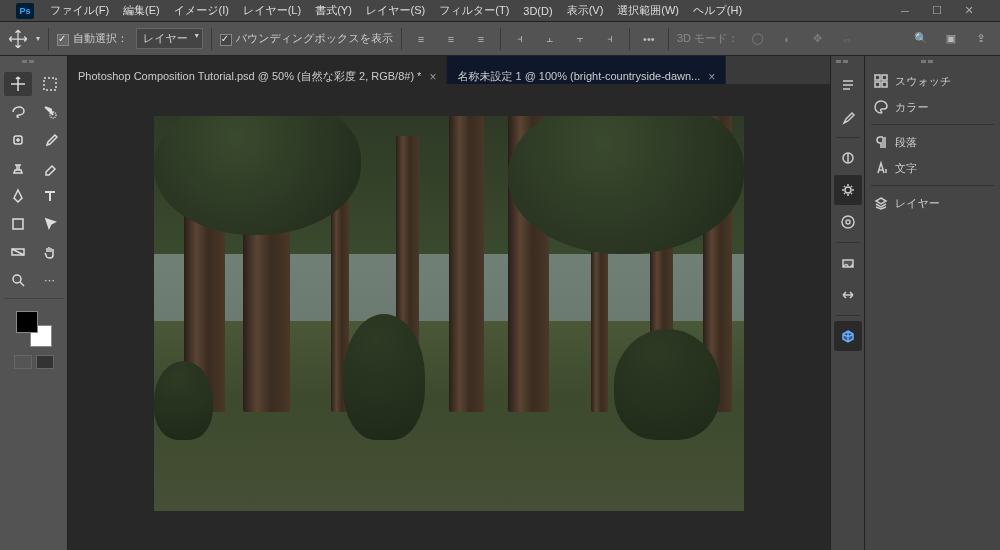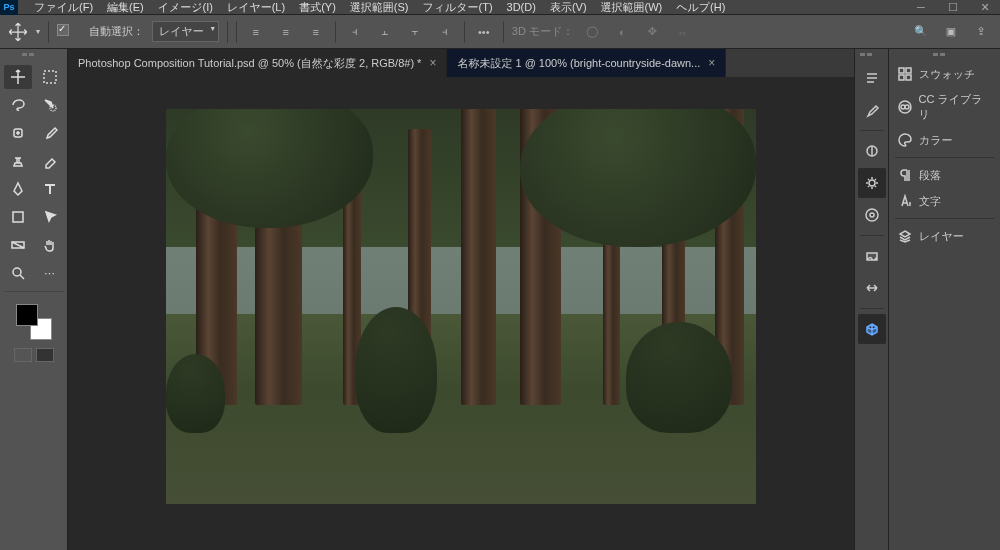--- a/index.html
+++ b/index.html
@@ -1,25 +1,25 @@
 <!DOCTYPE html>
 <html><head>
 <meta charset="utf-8">
 <style>
 *{margin:0;padding:0;box-sizing:border-box;font-family:"Hiragino Kaku Gothic Pro","Meiryo",sans-serif;font-size:11px;color:#ccc;user-select:none}
 body{background:#323232;width:1000px;height:550px;overflow:hidden;display:flex;flex-direction:column}
-.menubar{height:15px;background:#454545;display:flex;align-items:center;padding:0 0;gap:2px;border-bottom:1px solid #222}
+.menubar{height:22px;background:#454545;display:flex;align-items:center;padding:0 16px;gap:2px;border-bottom:1px solid #222}
 .ps-logo{width:18px;height:16px;background:#001e36;color:#31a8ff;font-size:9px;font-weight:bold;display:flex;align-items:center;justify-content:center;border-radius:2px;margin-right:8px}
 .menu-item{padding:2px 6px;cursor:pointer;color:#ddd}
 .spacer{flex:1}
 .win-btn{width:30px;height:20px;display:flex;align-items:center;justify-content:center;color:#aaa}
 .optbar{height:34px;background:#535353;display:flex;align-items:center;padding:0 8px;gap:8px;border-bottom:1px solid #222}
 .opt-tool{width:20px;height:20px;display:flex;align-items:center;justify-content:center}
 .opt-sep{width:1px;height:22px;background:#3a3a3a}
-.opt-check{display:flex;align-items:flex-start;gap:20px}
+.opt-check{display:flex;align-items:flex-end;gap:4px}
 .opt-cb{width:12px;height:12px;background:#666;border:1px solid #888;position:relative}
 .opt-cb::after{content:"✓";position:absolute;top:-2px;left:0;font-size:10px;color:#eee}
 .opt-select{background:#444;border:1px solid #666;padding:2px 14px 2px 6px;position:relative}
 .opt-select::after{content:"▾";position:absolute;right:3px;top:2px;font-size:8px}
 .opt-icon{width:22px;height:22px;display:flex;align-items:center;justify-content:center;color:#bbb;border-radius:2px}
 .opt-icon.dis{opacity:.4}
 .main{flex:1;display:flex;overflow:hidden}
 .tools{width:68px;background:#535353;border-right:1px solid #222;display:flex;flex-direction:column;align-items:center;padding-top:4px}
 .tools-handle{width:24px;height:4px;display:flex;gap:2px;margin-bottom:4px}
 .tools-handle span{width:5px;height:3px;background:#777}
@@ -28,52 +28,52 @@
 .tbtn.active{background:#3a3a3a}
 .tbtn svg{width:16px;height:16px;stroke:#ddd;fill:none;stroke-width:1.5}
 .tsep{grid-column:1/3;height:1px;background:#444;margin:2px 0}
 .color-well{margin-top:6px;position:relative;width:36px;height:36px}
 .fg-color{position:absolute;width:22px;height:22px;background:#000;border:1px solid #888;top:0;left:0;z-index:2}
 .bg-color{position:absolute;width:22px;height:22px;background:#fff;border:1px solid #888;bottom:0;right:0}
 .qswatch{margin-top:8px;display:flex;gap:4px}
 .qswatch div{width:18px;height:14px;border:1px solid #666}
 .workspace{flex:1;display:flex;flex-direction:column;background:#282828}
 .tabs{height:28px;background:#3a3a3a;display:flex;align-items:stretch}
-.tab{display:flex;align-items:center;padding:0 10px;gap:8px;border-right:1px solid #222;font-size:11px}
+.tab{display:flex;align-items:flex-end;padding:0 10px;gap:8px;border-right:1px solid #222;font-size:11px}
 .tab.active{background:#282828}
 .tab-close{font-size:12px;cursor:pointer;color:#999}
 .canvas-area{flex:1;display:flex;align-items:flex-start;justify-content:center;padding-top:32px;overflow:hidden}
 .canvas{width:590px;height:395px;background:#2a3328;position:relative;overflow:hidden}
 .sky{position:absolute;top:0;left:0;right:0;height:55%;background:linear-gradient(#7a8a7f,#6b7a70)}
 .ground{position:absolute;bottom:0;left:0;right:0;height:48%;background:linear-gradient(#4a5838,#3d4a2e 40%,#464f35)}
 .trunk{position:absolute;bottom:25%;background:linear-gradient(90deg,#2a1f18,#5a4434 30%,#3a2c20 60%,#4a3828);border-radius:2px}
 .foliage{position:absolute;background:radial-gradient(circle at 40% 30%,#3a4a2e,#2a3522 60%,#1f2818);border-radius:50% 45% 50% 48%}
 .bush{position:absolute;bottom:18%;background:radial-gradient(circle at 40% 20%,#2e3a24,#1e2818);border-radius:50% 50% 40% 40%}
 .iconstrip{width:34px;background:#454545;border-left:1px solid #222;display:flex;flex-direction:column;align-items:center;padding-top:4px;gap:2px}
 .isbtn{width:28px;height:30px;display:flex;align-items:center;justify-content:center;color:#bbb;border-radius:2px}
 .isbtn.active{background:#2a2a2a}
 .isbtn svg{width:16px;height:16px;stroke:#ccc;fill:none;stroke-width:1.5}
 .isdiv{width:24px;height:1px;background:#333;margin:3px 0}
-.panels{width:112px;background:#454545;border-left:1px solid #222;display:flex;flex-direction:column;padding-top:4px}
+.panels{width:136px;background:#454545;border-left:1px solid #222;display:flex;flex-direction:column;padding-top:4px}
 .pitem{display:flex;align-items:center;gap:6px;padding:5px 8px;cursor:pointer}
 .picon{width:16px;height:16px;display:flex;align-items:center;justify-content:center}
 .picon svg{width:14px;height:14px;stroke:#ccc;fill:none;stroke-width:1.5}
 .pdiv{height:1px;background:#333;margin:4px 6px}
 </style>
 </head>
 <body>
 
 <div class="menubar">
   <div class="ps-logo">Ps</div>
   <div class="menu-item">ファイル(F)</div>
   <div class="menu-item">編集(E)</div>
   <div class="menu-item">イメージ(I)</div>
   <div class="menu-item">レイヤー(L)</div>
   <div class="menu-item">書式(Y)</div>
-  <div class="menu-item">選択範囲(S)</div>
+  <div class="menu-item">レイヤー(S)</div>
   <div class="menu-item">フィルター(T)</div>
   <div class="menu-item">3D(D)</div>
   <div class="menu-item">表示(V)</div>
   <div class="menu-item">選択範囲(W)</div>
   <div class="menu-item">ヘルプ(H)</div>
   <div class="spacer"></div>
   <div class="win-btn">─</div>
   <div class="win-btn">☐</div>
   <div class="win-btn">✕</div>
 </div>
@@ -85,20 +85,24 @@
       </svg>
     </div>
   <span style="font-size:8px">▾</span>
   <div class="opt-sep"></div>
   <div class="opt-check">
     <div class="opt-cb"></div>
     <span>自動選択：</span>
   </div>
   <div class="opt-select">レイヤー</div>
   <div class="opt-sep"></div>
+  <div class="opt-check">
+    <div class="opt-cb" style="background:#444"></div>
+    <span>バウンディングボックスを表示</span>
+  </div>
   <div class="opt-sep"></div>
   <div class="opt-icon">≡</div>
   <div class="opt-icon">≡</div>
   <div class="opt-icon">≡</div>
   <div class="opt-sep"></div>
   <div class="opt-icon">⫞</div>
   <div class="opt-icon">⫠</div>
   <div class="opt-icon">⫟</div>
   <div class="opt-icon">⫞</div>
   <div class="opt-sep"></div>
@@ -314,30 +318,20 @@
             <rect x="8" y="1" width="5" height="5"></rect>
             <rect x="1" y="8" width="5" height="5"></rect>
             <rect x="8" y="8" width="5" height="5"></rect>
           </svg>
         </div>
         <span>スウォッチ</span>
       </div>
     <div class="pitem">
         <div class="picon">
           <svg viewBox="0 0 14 14">
-            <circle cx="7" cy="7" r="6"></circle>
-            <circle cx="5" cy="7" r="2"></circle>
-            <circle cx="9" cy="7" r="2"></circle>
-          </svg>
-        </div>
-        <span>CC ライブラリ</span>
-      </div>
-    <div class="pitem">
-        <div class="picon">
-          <svg viewBox="0 0 14 14">
             <path d="M7 1a6 6 0 100 12c1 0 1-1 0-2s0-2 1-2h2a3 3 0 003-3c0-3-3-5-6-5z"></path>
           </svg>
         </div>
         <span>カラー</span>
       </div>
     <div class="pdiv"></div>
     <div class="pitem">
         <div class="picon">
           <svg viewBox="0 0 14 14">
             <path d="M9 2H6a3 3 0 000 6h1v5M9 2v11M11 2v11"></path>

